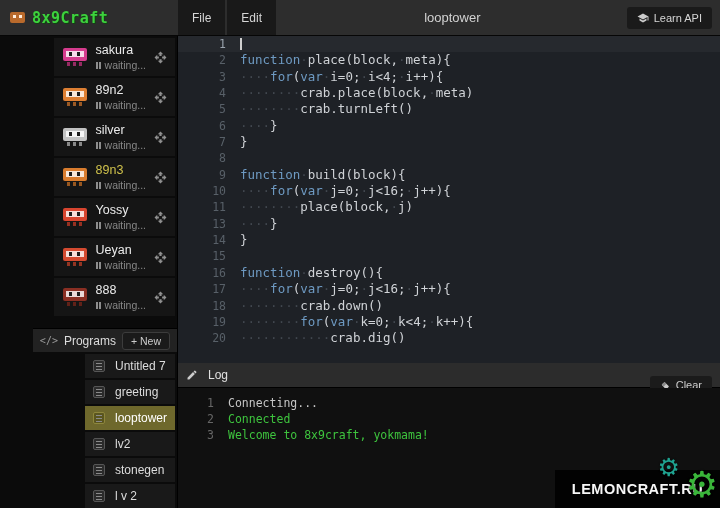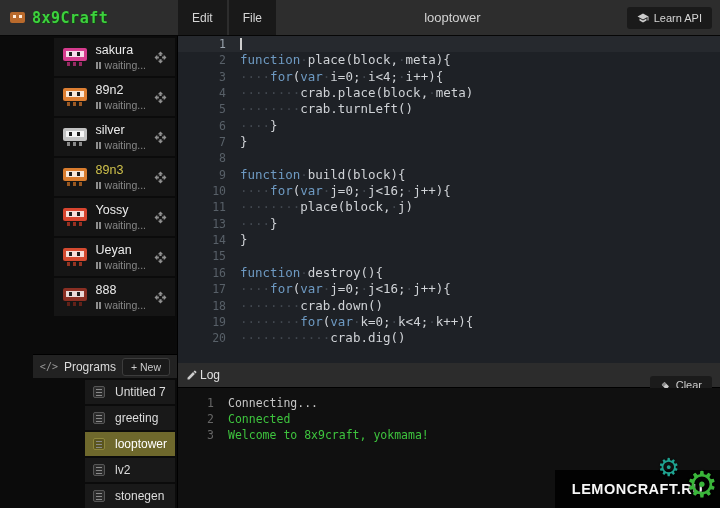--- a/index.html
+++ b/index.html
@@ -70,21 +70,21 @@
   .crow.active { background:rgba(255,255,255,0.04); }
   .gutter { flex:0 0 56px; width:56px; text-align:right; padding-right:8px; color:#586068; font-size:11.5px; }
   .crow.active .gutter { color:#9aa3ad; }
   .code { padding-left:6px; color:var(--codec,#d0d3d7); }
   .kw { color:var(--kw,#6e9ac2); }
   .ws { color:#41474f; }
   .cursor { display:inline-block; width:2px; height:12px; background:#cfcfcf; vertical-align:-2px; }
 
   
   .log { flex:1; display:flex; flex-direction:column; min-height:0; }
-  .log-header { height:25px; background:#2c2c2c; display:flex; align-items:center; gap:2px;
+  .log-header { height:25px; background:#2c2c2c; display:flex; align-items:center; gap:10px;
                 padding:0 8px; border-bottom:1px solid #000; }
   .log-title { font-size:12px; color:#e0e0e0; flex:1; }
   .clear-btn { display:flex; align-items:center; gap:5px; background:#1b1b1b; border:none; border-radius:3px;
                color:#cccccc; font-size:11px; padding:3px 10px; cursor:pointer;margin-top:20px; }
   .log-body { flex:1; background:#101010; padding-top:7px; font-family:"DejaVu Sans Mono", monospace;
               font-size:11.5px; }
   .log-row { display:flex; height:16px; line-height:16px; }
   .lnum { flex:0 0 50px; width:50px; text-align:right; padding-right:14px; color:#666666; }
   .ltext { white-space:pre; }
 
@@ -100,22 +100,22 @@
 </head>
 <body>
 
 <div class="app">
 
   <div class="topbar">
     <div class="logo">
       <span class="crab"></span>
       <span class="logo-text">8x9Craft</span>
     </div>
+    <button class="menu-btn">File</button>
     <button class="menu-btn">Edit</button>
-    <button class="menu-btn">File</button>
     <div class="tb-title">looptower</div>
     <button class="api-btn">
       <svg width="12" height="12" viewBox="0 0 24 24" fill="#cccccc">
         <path d="M5 13.18v4L12 21l7-3.82v-4L12 17l-7-3.82zM12 3L1 9l11 6 9-4.91V17h2V9L12 3z"></path>
       </svg>
       <span>Learn API</span>
     </button>
   </div>
 
   <div class="body">
@@ -351,20 +351,24 @@
             <span class="prog-icon"></span>
             <span class="prog-name">looptower</span>
           </div>
           <div class="prog">
             <span class="prog-icon"></span>
             <span class="prog-name">lv2</span>
           </div>
           <div class="prog">
             <span class="prog-icon"></span>
             <span class="prog-name">stonegen</span>
+          </div>
+          <div class="prog">
+            <span class="prog-icon"></span>
+            <span class="prog-name">l v 2</span>
           </div>
         </div>
     </div>
 
     <div class="main">
       <div class="editor" id="editor">
           <div class="crow active"><span class="gutter">1</span><span class="code"><span class="cursor"></span></span></div>
           <div class="crow"><span class="gutter">2</span><span class="code"><span class="kw">function</span><span class="ws">·</span>place(block,<span class="ws">·</span>meta){</span></div>
           <div class="crow"><span class="gutter">3</span><span class="code"><span class="ws">····</span><span class="kw">for</span>(<span class="kw">var</span><span class="ws">·</span>i=0;<span class="ws">·</span>i&lt;4;<span class="ws">·</span>i++){</span></div>
           <div class="crow"><span class="gutter">4</span><span class="code"><span class="ws">········</span>crab.place(block,<span class="ws">·</span>meta)</span></div>

